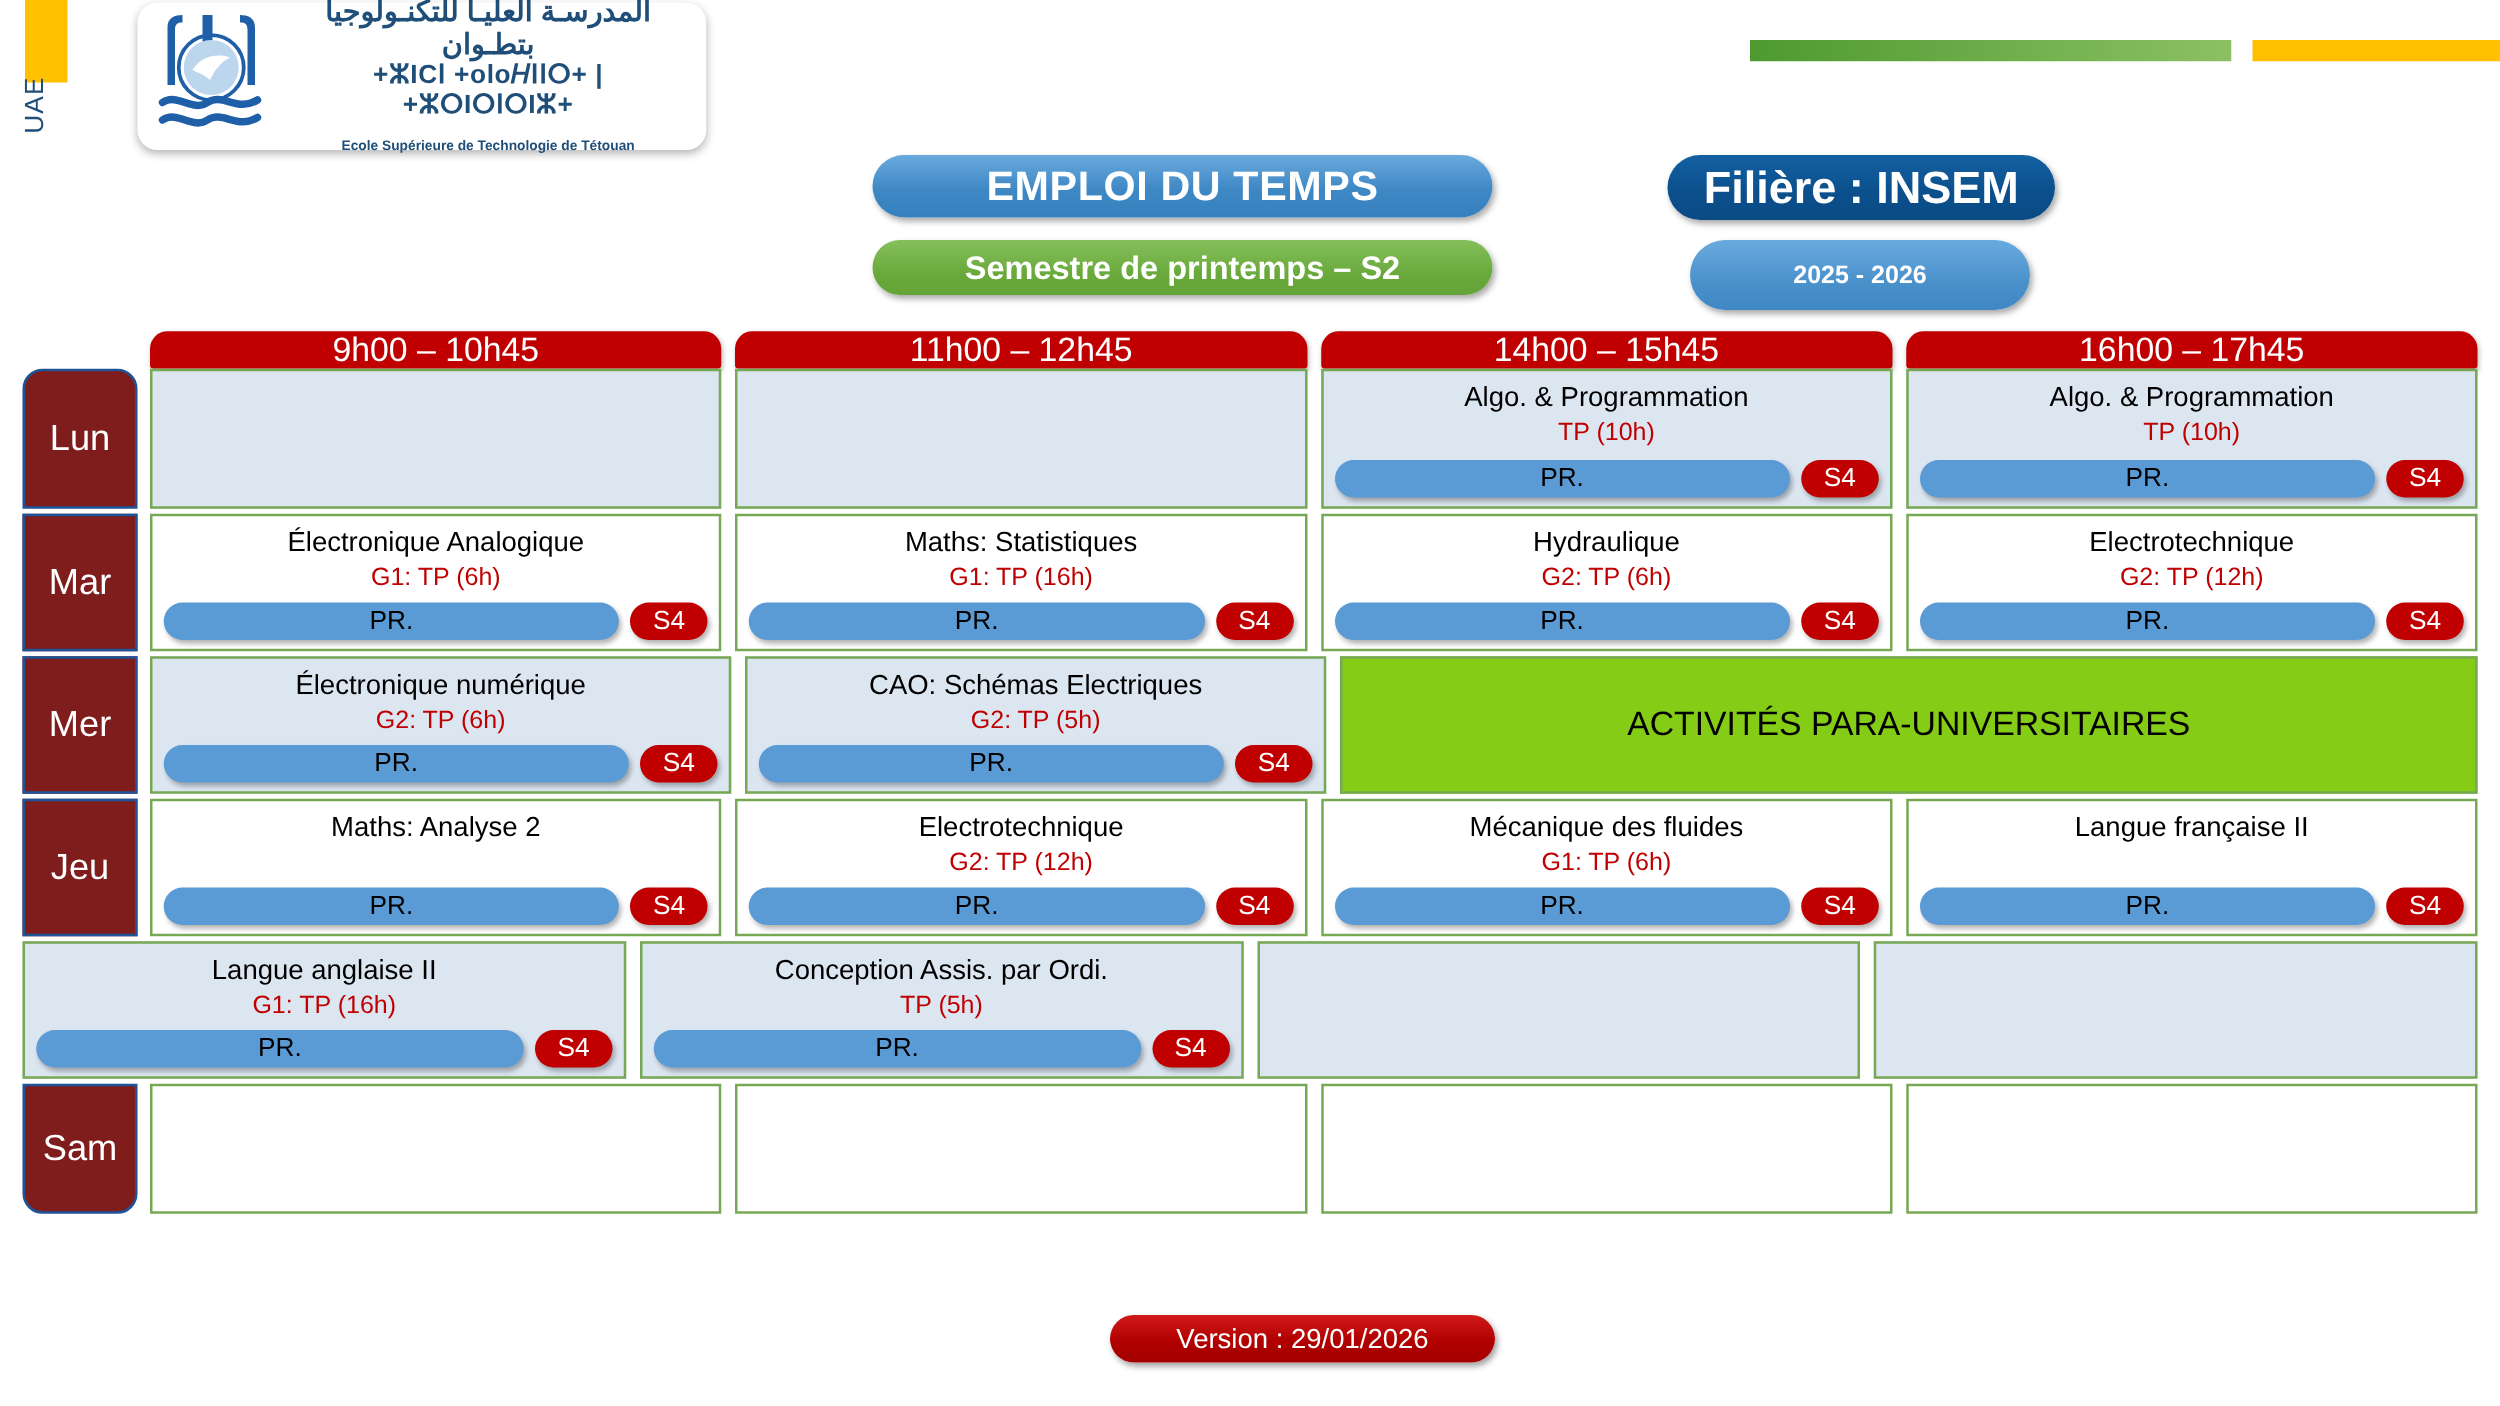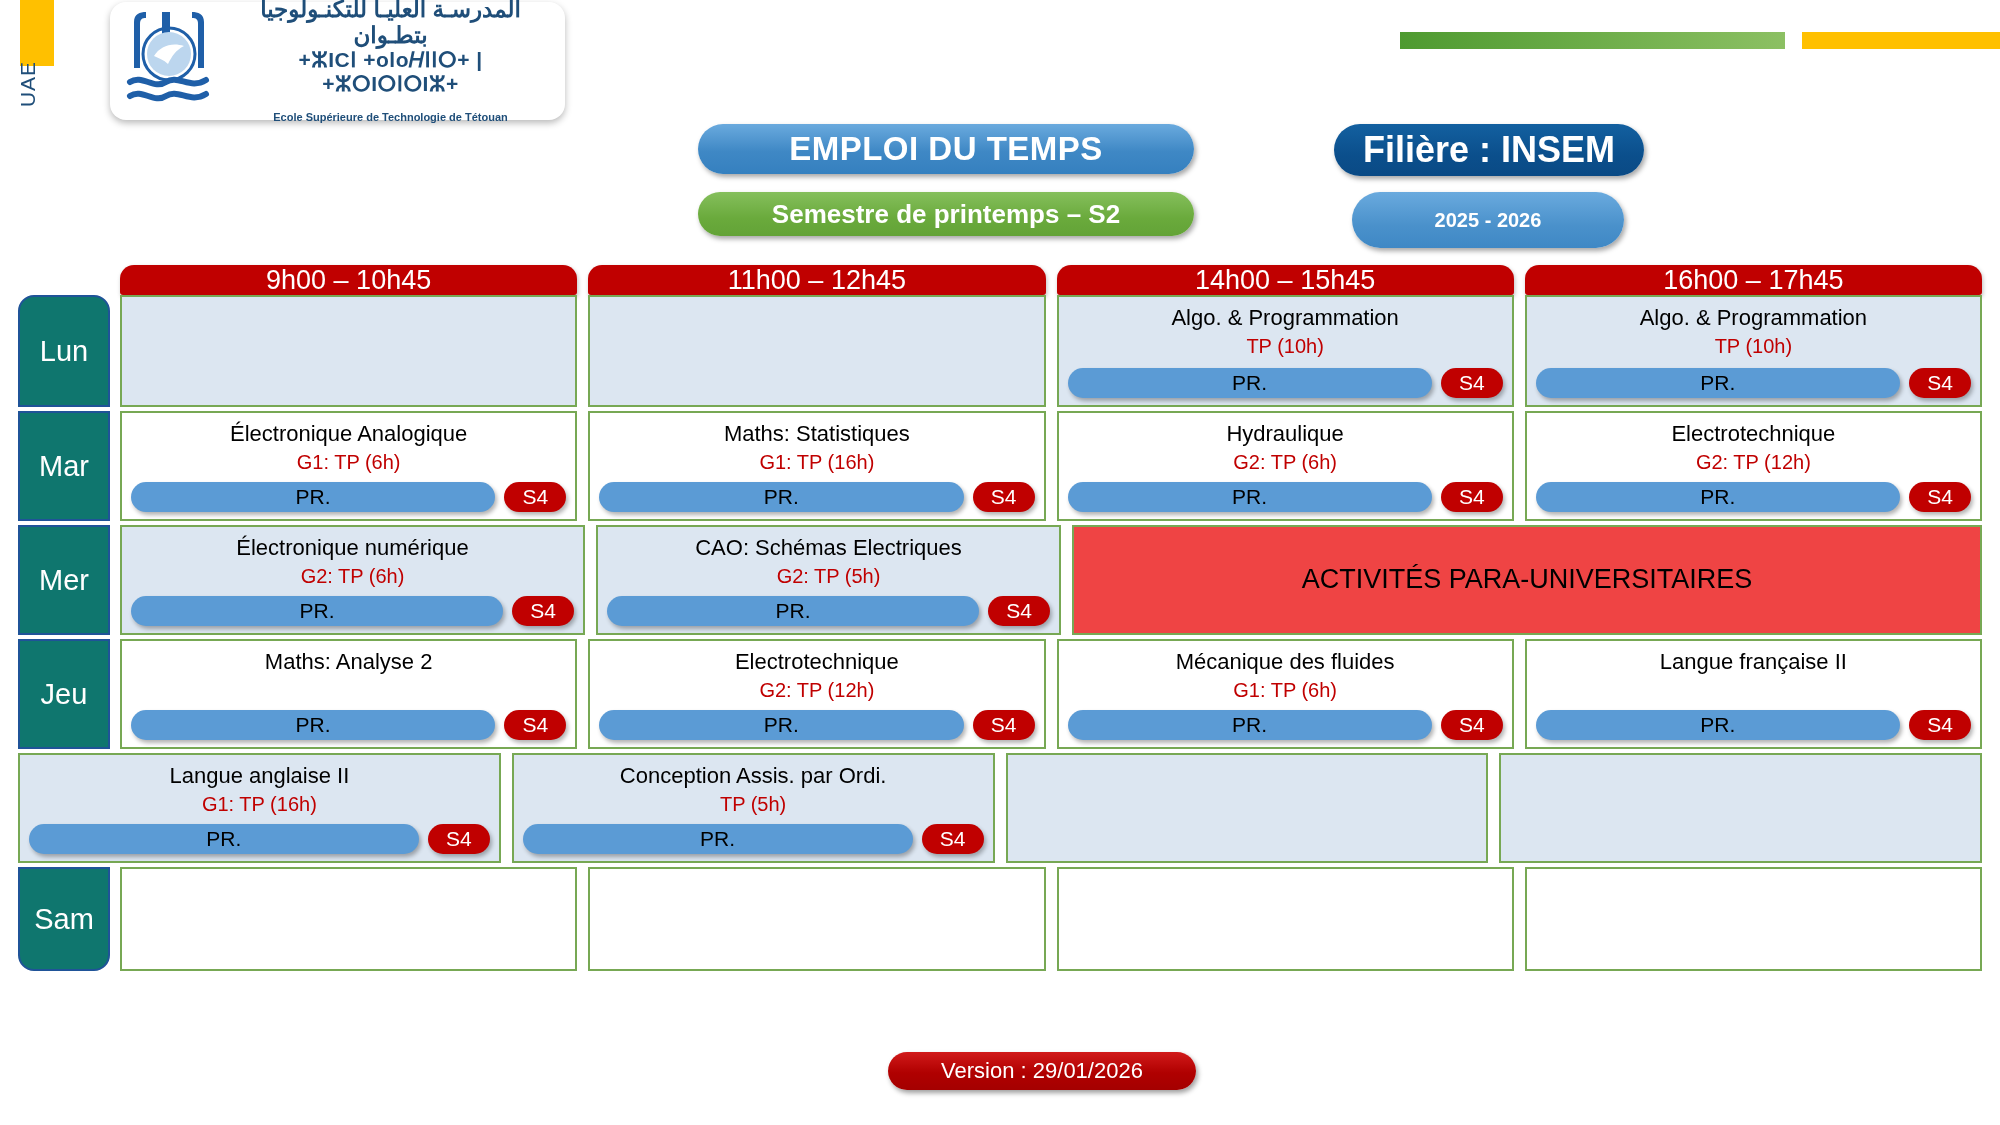--- a/index.html
+++ b/index.html
@@ -110,21 +110,21 @@
     background: #c00000;
     border-radius: 14px 14px 3px 3px;
     color: #ffffff; font-size: 27px;
     display: flex; align-items: center; justify-content: center;
     box-shadow: 1px 2px 4px rgba(0,0,0,0.25);
   }
   .timehead:last-child { margin-right: 0; }
 
   .daybox {
     width: 92px; height: 100%;
-    background: #0f766e;
+    background: #7f1d1d;
     border: 2px solid #1f5398;
     color: #ffffff; font-size: 29px;
     display: flex; align-items: center; justify-content: center;
   }
   .row-lun .daybox { border-radius: 16px 16px 0 0; }
   .row-sam .daybox { border-radius: 0 0 16px 16px; }
 
   .cell {
     flex: 1; margin-right: 11px;
     border: 2px solid #77a854;
@@ -161,21 +161,21 @@
   .room {
     width: 62px; height: 30px; flex: none;
     background: #c00000;
     border-radius: 999px;
     color: #ffffff; font-size: 21px;
     display: flex; align-items: center; justify-content: center;
     box-shadow: 2px 3px 4px rgba(0,0,0,0.3);
   }
 
   .cell-activity {
-    background: #ef4444;
+    background: #84cc16;
     justify-content: center;
   }
   .activity-text {
     font-size: 27px; color: #000000; text-align: center;
   }
 
   .h-lun  { height: 112px; }
   .h-norm { height: 110px; }
   .h-sam  { height: 104px; }
 

